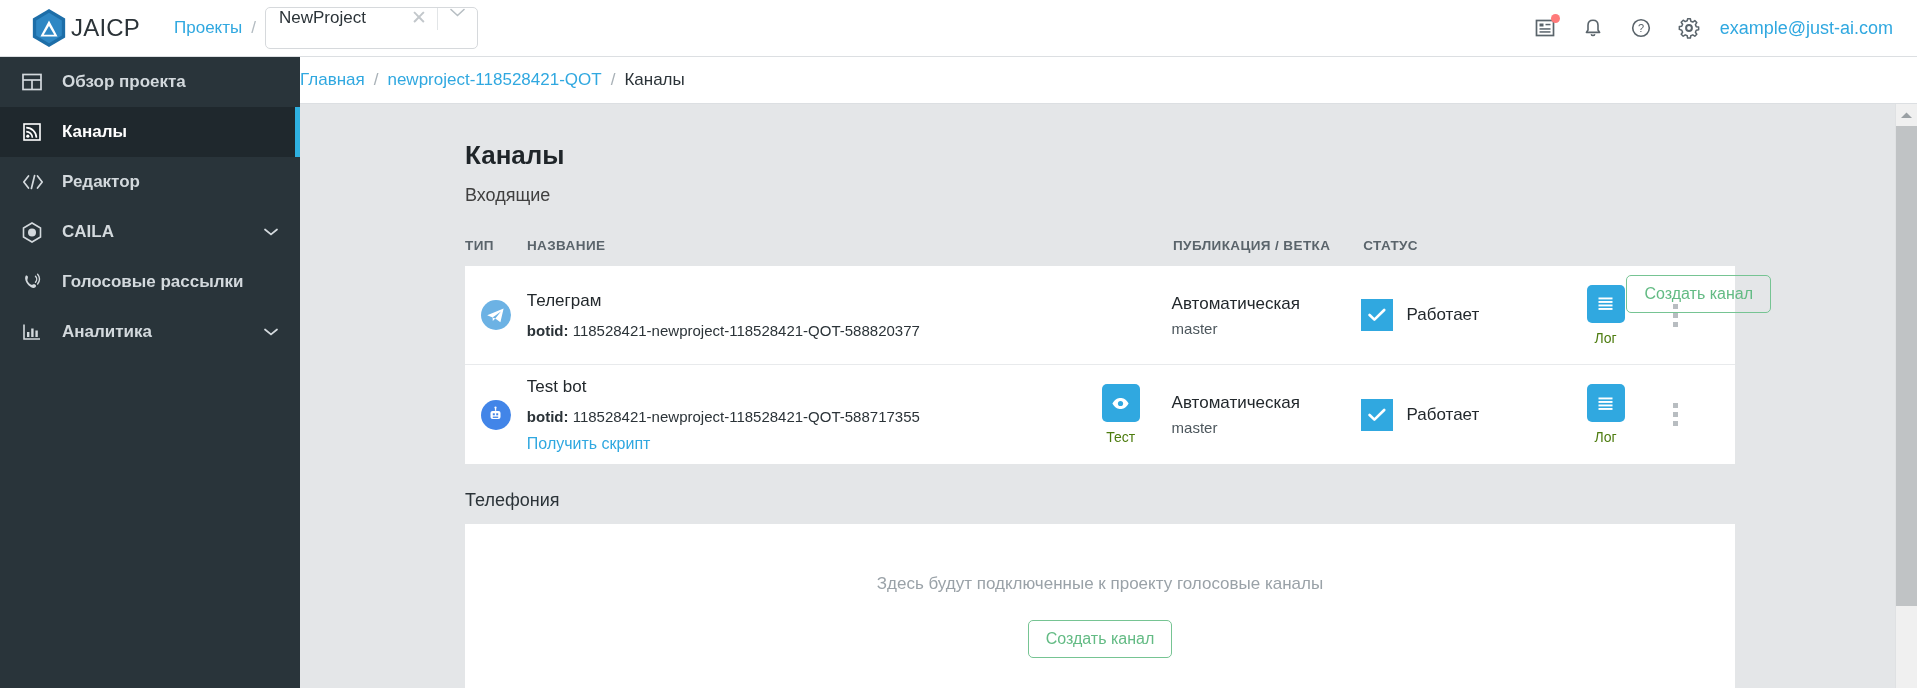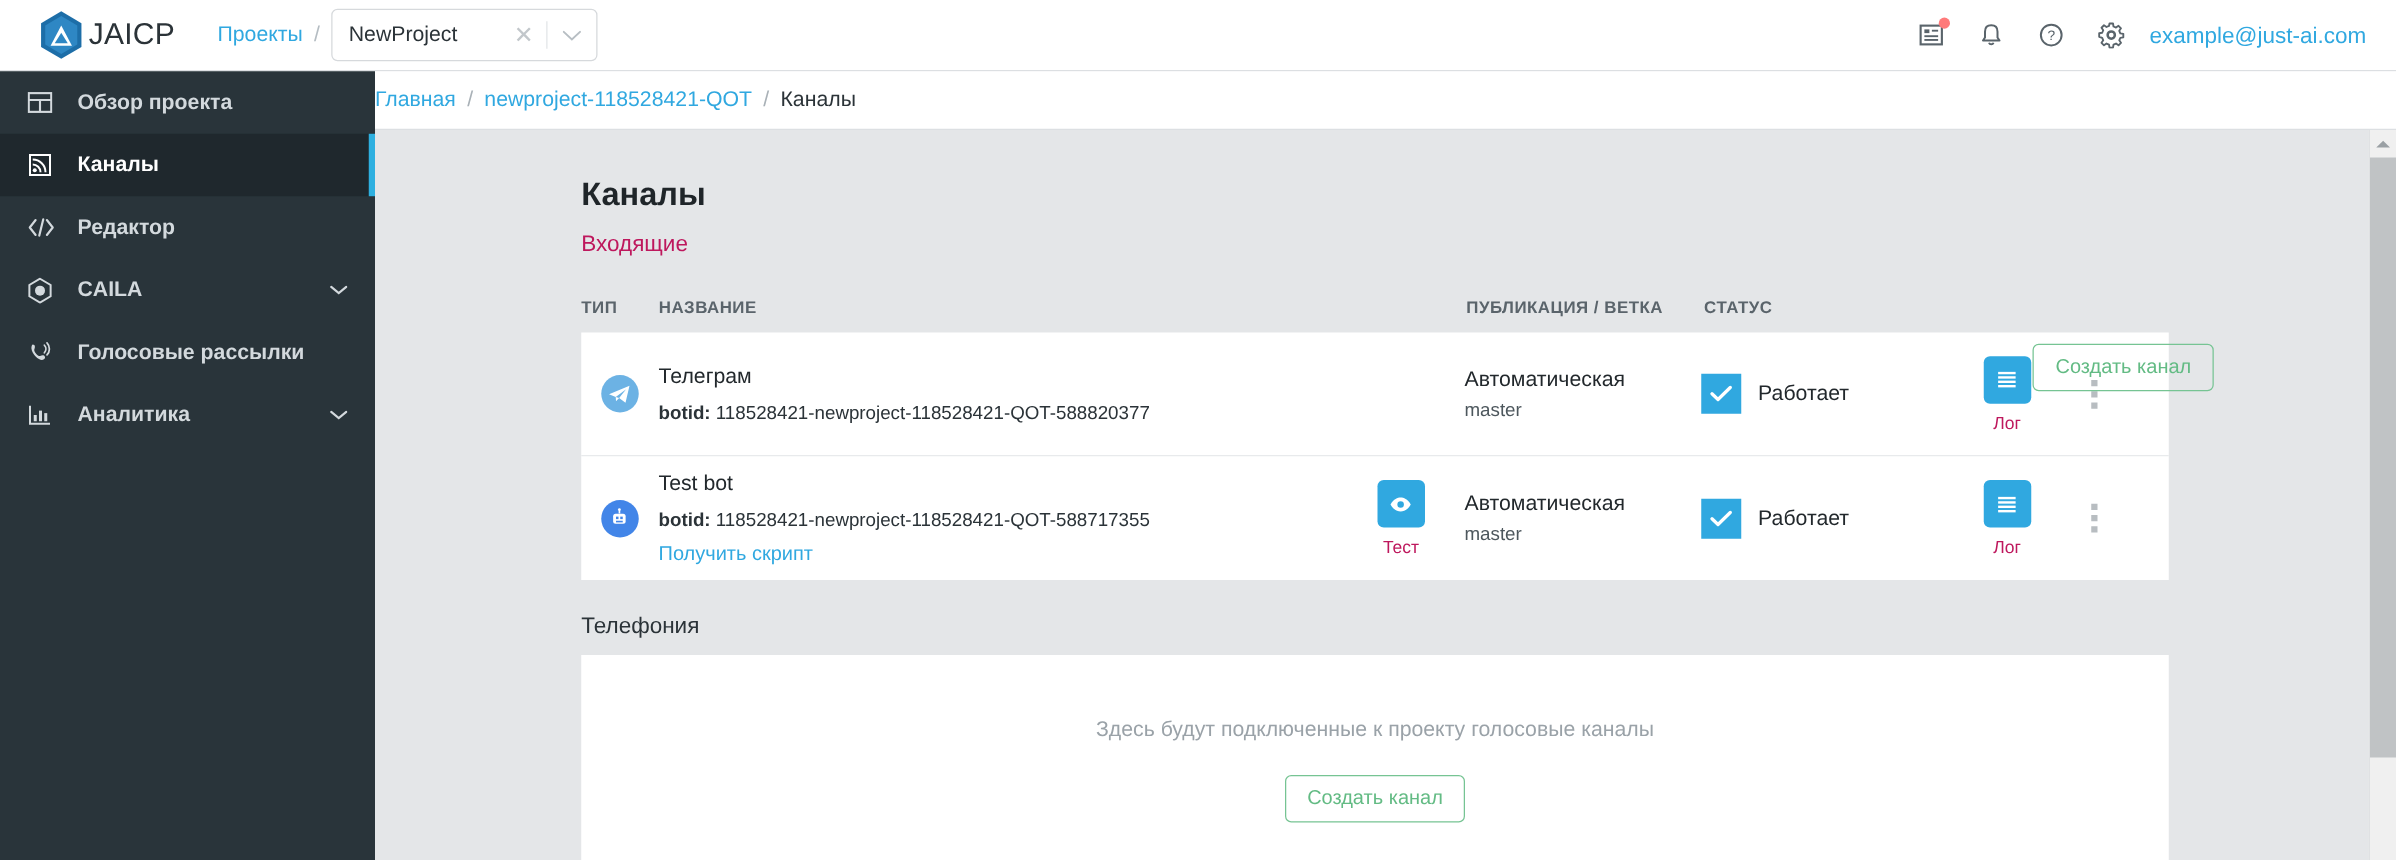--- a/index.html
+++ b/index.html
@@ -22,21 +22,21 @@
   .brand-logo { width: 38px; height: 40px; }
   .brand-text {
     font-size: 24px; letter-spacing: .2px; color: #2b3338;
     margin-left: 3px; font-weight: 400;
   }
   .crumb-projects {
     margin-left: 34px; color: #30a8e0; font-size: 17px; cursor: pointer;
   }
   .crumb-slash { margin: 0 9px; color: #b4bcc2; font-size: 17px; }
   .proj-select {
-    display: flex; align-items: center; height: 42px; width: 213px;
+    display: flex; align-items: flex-start; height: 42px; width: 213px;
     border: 1px solid #d6d9dc; border-radius: 5px; background: #fff;
     padding: 0 0 0 13px; cursor: pointer;
   }
   .proj-name { font-size: 17px; color: #2b3338; flex: 1; }
   .proj-clear { color: #c2c7cb; font-size: 19px; padding: 0 10px; cursor: pointer; line-height: 1; }
   .proj-div { width: 1px; height: 22px; background: #e2e5e7; }
   .proj-caret { padding: 0 12px; cursor: pointer; display: flex; align-items: center; }
 
   .topbar-right {
     margin-left: auto; display: flex; align-items: center; margin-right: 24px; gap: 26px;
@@ -82,21 +82,21 @@
   }
   .crumbbar a { color: #30a8e0; text-decoration: none; cursor: pointer; }
   .crumbbar .sep { color: #a9b1b7; margin: 0 9px; }
   .crumbbar .cur { color: #2b3338; }
 
   .scroll-area { position: relative; height: 584px; overflow: hidden; }
 
   .page { padding: 36px 0 0 165px; width: 1435px; }
   .page-title { font-size: 26px; font-weight: 700; color: #1f2529; }
   .section-sub {
-    font-size: 18px; color: #be185d; margin-top: 14px;
+    font-size: 18px; color: #404040; margin-top: 14px;
   }
 
   .create-btn-top {
     position: absolute; top: 171px; right: 146px;
     border: 1px solid #76c493; background: transparent; color: #63bb84;
     border-radius: 5px; font-size: 16px; padding: 9px 17px; cursor: pointer;
     font-family: "Liberation Sans", sans-serif;
   }
 
   .thead {
@@ -124,21 +124,21 @@
   .chan-name { font-size: 17px; color: #22282c; }
   .chan-botid { font-size: 15px; color: #2b3338; margin-top: 11px; }
   .chan-botid b { font-weight: 700; }
   .chan-link { font-size: 16px; color: #30a8e0; margin-top: 10px; cursor: pointer; display: inline-block; }
 
   .sq-btn {
     width: 38px; height: 38px; border-radius: 5px; background: #30a8e0;
     display: flex; align-items: center; justify-content: center; cursor: pointer;
   }
   .sq-wrap { display: flex; flex-direction: column; align-items: center; }
-  .sq-label { font-size: 14px; color: #be185d; margin-top: 7px; }
+  .sq-label { font-size: 14px; color: #4d7c0f; margin-top: 7px; }
 
   .pub-main { font-size: 17px; color: #22282c; }
   .pub-sub  { font-size: 15px; color: #4d575d; margin-top: 6px; }
 
   .status { display: flex; align-items: center; }
   .status-chk {
     width: 32px; height: 32px; background: #30a8e0; display: flex;
     align-items: center; justify-content: center;
   }
   .status-text { font-size: 17px; color: #22282c; margin-left: 13px; }

